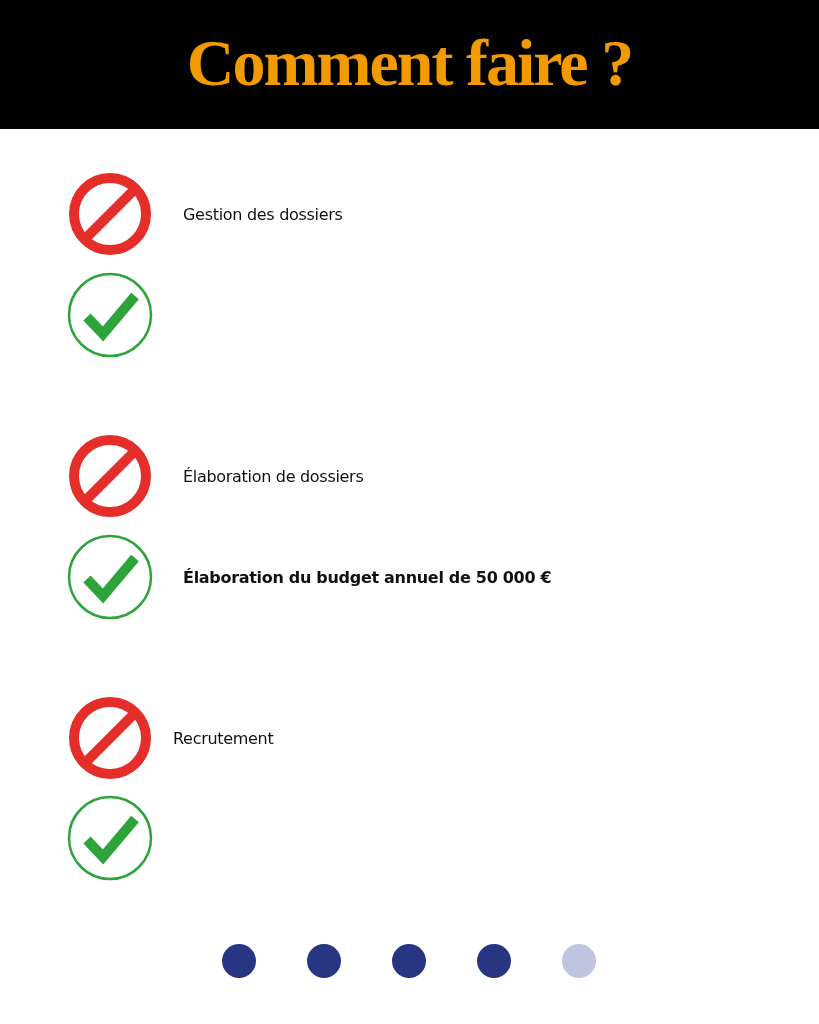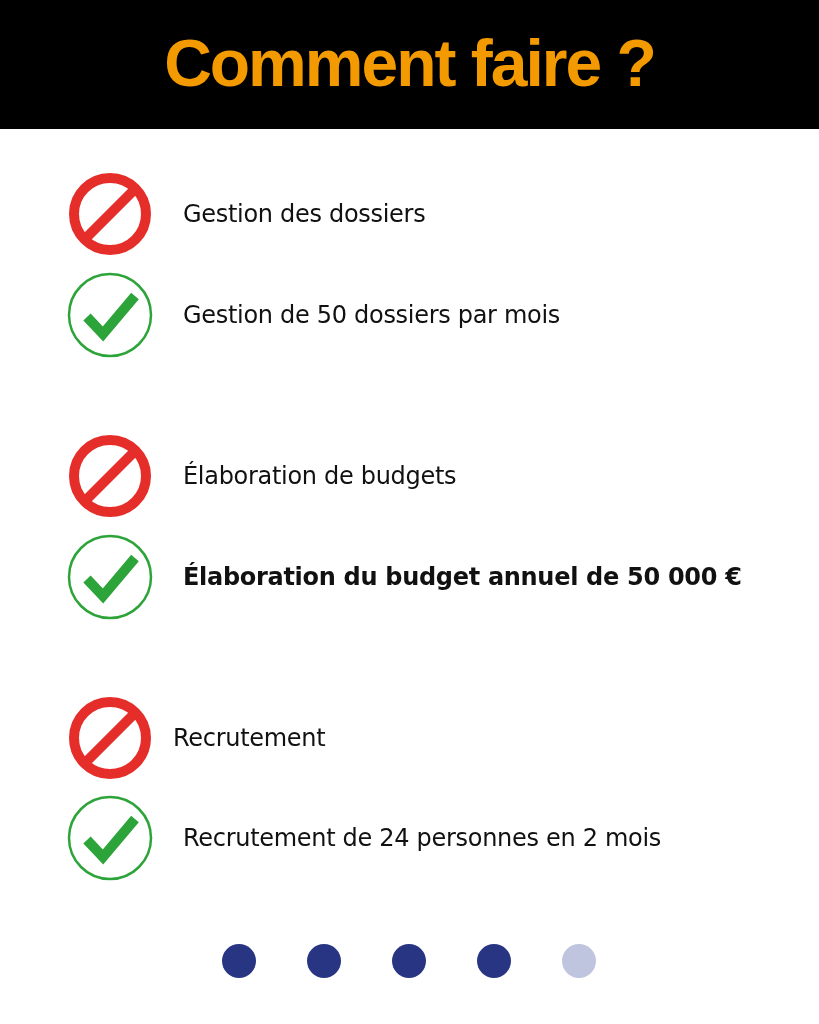--- a/index.html
+++ b/index.html
@@ -1,21 +1,21 @@
 <!DOCTYPE html>
 <html><head>
 <meta charset="utf-8">
 <style>
   html, body { margin:0; padding:0; }
   body { width:819px; height:1024px; background:#ffffff; position:relative; overflow:hidden; font-family:"DejaVu Sans", sans-serif; }
   .header { position:absolute; left:0; top:0; width:819px; height:129px; background:#000000; display:flex; align-items:center; justify-content:center; }
-  .title { color:#f39a00; font-family:Liberation Sans, sans-serif; font-weight:bold; font-size:66px; letter-spacing:-2px; margin-top:-4px; }
+  .title { color:#f39a00; font-family:Liberation Serif, serif; font-weight:bold; font-size:66px; letter-spacing:-2px; margin-top:-4px; }
   .row { position:absolute; left:67px; display:flex; align-items:center; }
   .icon { width:86px; height:86px; flex:none; }
-  .label { margin-left:30px; font-family:"DejaVu Sans", sans-serif; font-size:24px; color:#111111; letter-spacing:-0.3px; }
+  .label { margin-left:30px; font-family:"DejaVu Sans", sans-serif; font-size:16px; color:#111111; letter-spacing:-0.3px; }
   .dots { position:absolute; top:944px; left:222px; display:flex; gap:51px; }
   .dot { width:34px; height:34px; border-radius:50%; }
 </style>
 </head>
 <body>
 
 <div class="header">
   <div class="title">Comment faire ?</div>
 </div>
 
@@ -25,29 +25,28 @@
     <line x1="68" y1="18" x2="18" y2="68" stroke="#e52e2a" stroke-width="10"></line>
   </svg>
   <span class="label">Gestion des dossiers</span>
 </div>
 
 <div class="row" style="top:272px;">
   <svg class="icon" viewBox="0 0 86 86">
     <circle cx="43" cy="43" r="41" fill="none" stroke="#2da43a" stroke-width="2.5"></circle>
     <polyline points="20,45 36,62 68,24" fill="none" stroke="#2da43a" stroke-width="10" stroke-linejoin="miter"></polyline>
   </svg>
-  <span class="label">Gestion de 50 dossiers par mois</span>
 </div>
 
 <div class="row" style="top:433px;">
   <svg class="icon" viewBox="0 0 86 86">
     <circle cx="43" cy="43" r="36" fill="none" stroke="#e52e2a" stroke-width="10"></circle>
     <line x1="68" y1="18" x2="18" y2="68" stroke="#e52e2a" stroke-width="10"></line>
   </svg>
-  <span class="label">Élaboration de budgets</span>
+  <span class="label">Élaboration de dossiers</span>
 </div>
 
 <div class="row" style="top:534px;font-weight:bold;">
   <svg class="icon" viewBox="0 0 86 86">
     <circle cx="43" cy="43" r="41" fill="none" stroke="#2da43a" stroke-width="2.5"></circle>
     <polyline points="20,45 36,62 68,24" fill="none" stroke="#2da43a" stroke-width="10" stroke-linejoin="miter"></polyline>
   </svg>
   <span class="label">Élaboration du budget annuel de 50 000 €</span>
 </div>
 
@@ -57,21 +56,20 @@
     <line x1="68" y1="18" x2="18" y2="68" stroke="#e52e2a" stroke-width="10"></line>
   </svg>
   <span class="label" style="margin-left:20px;">Recrutement</span>
 </div>
 
 <div class="row" style="top:795px;">
   <svg class="icon" viewBox="0 0 86 86">
     <circle cx="43" cy="43" r="41" fill="none" stroke="#2da43a" stroke-width="2.5"></circle>
     <polyline points="20,45 36,62 68,24" fill="none" stroke="#2da43a" stroke-width="10" stroke-linejoin="miter"></polyline>
   </svg>
-  <span class="label">Recrutement de 24 personnes en 2 mois</span>
 </div>
 
 <div class="dots">
   <div class="dot" style="background:#283583;"></div>
   <div class="dot" style="background:#283583;"></div>
   <div class="dot" style="background:#283583;"></div>
   <div class="dot" style="background:#283583;"></div>
   <div class="dot" style="background:#c0c5df;"></div>
 </div>
 

